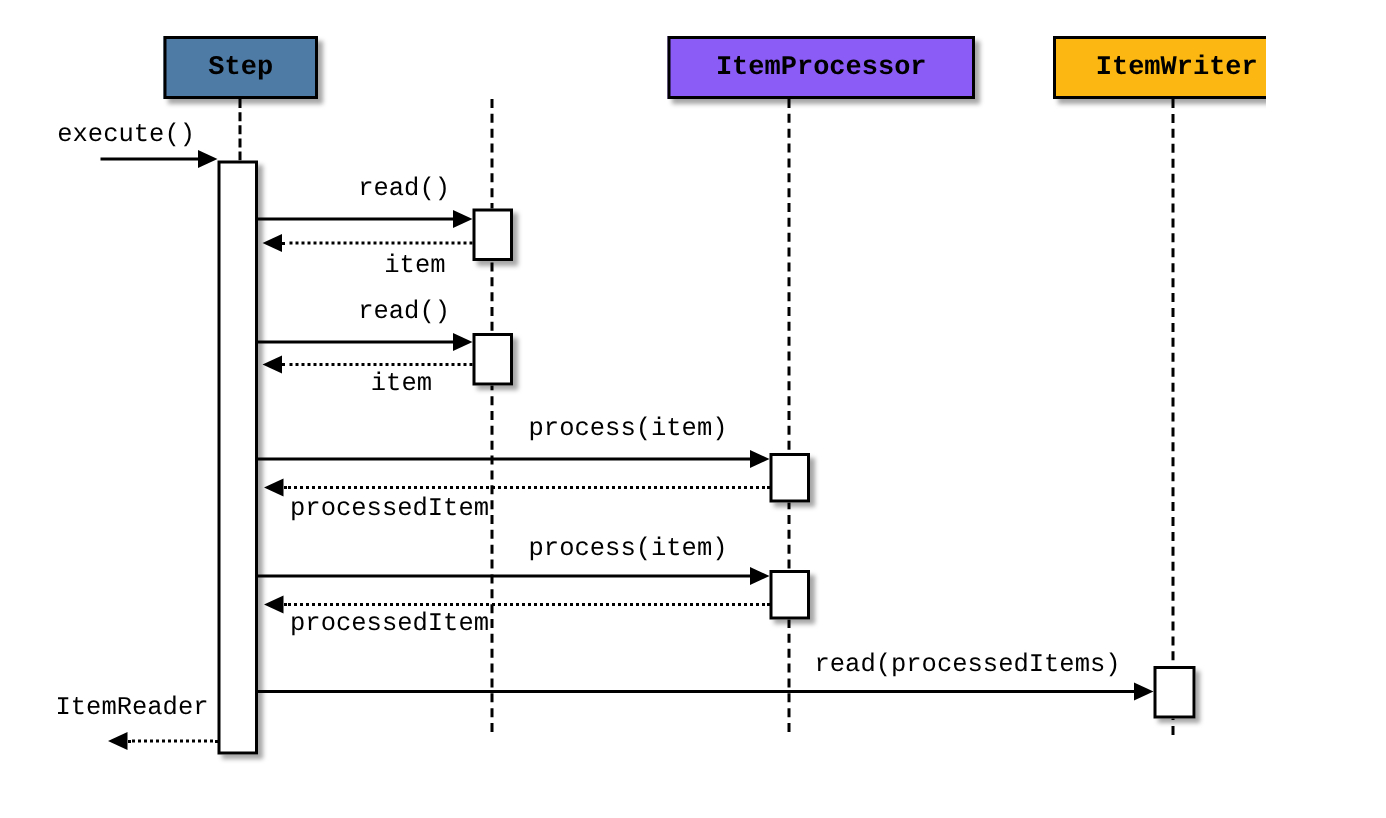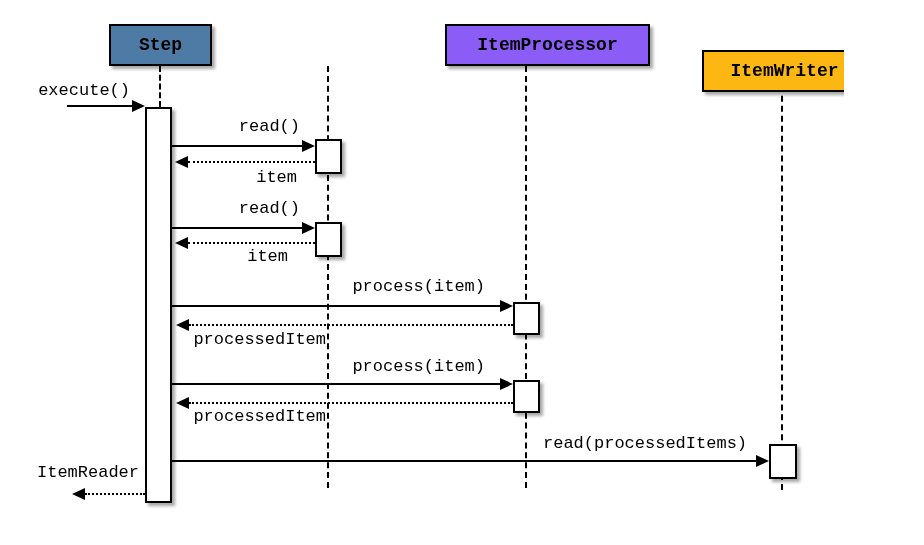--- a/index.html
+++ b/index.html
@@ -39,21 +39,21 @@
   <div class="lifeline" style="left:327px;top:66px;height:422px"></div>
   <div class="lifeline" style="left:525px;top:66px;height:422px"></div>
   <div class="lifeline" style="left:781px;top:66px;height:424px"></div>
 
   <div class="actor" style="left: 109px; width: 103px; background: rgb(78, 123, 166);">
     <span>Step</span>
   </div>
   <div class="actor" style="left: 445px; width: 205px; background: #8b5cf6;">
     <span>ItemProcessor</span>
   </div>
-  <div class="actor" style="left: 702px; width: 165px; background: rgb(252, 183, 18); margin-top: 26px;">
+  <div class="actor" style="left: 702px; width: 165px; background: rgb(252, 183, 18);">
     <span>ItemWriter</span>
   </div>
 
   <div class="activation" style="left:145px;top:107px;width:27px;height:396px"></div>
   <div class="activation" style="left:315px;top:139px;width:27px;height:35px"></div>
   <div class="activation" style="left:315px;top:222px;width:27px;height:35px"></div>
   <div class="activation" style="left:513px;top:302px;width:27px;height:33px"></div>
   <div class="activation" style="left:513px;top:380px;width:27px;height:33px"></div>
   <div class="activation" style="left:769px;top:444px;width:28px;height:35px"></div>
 

